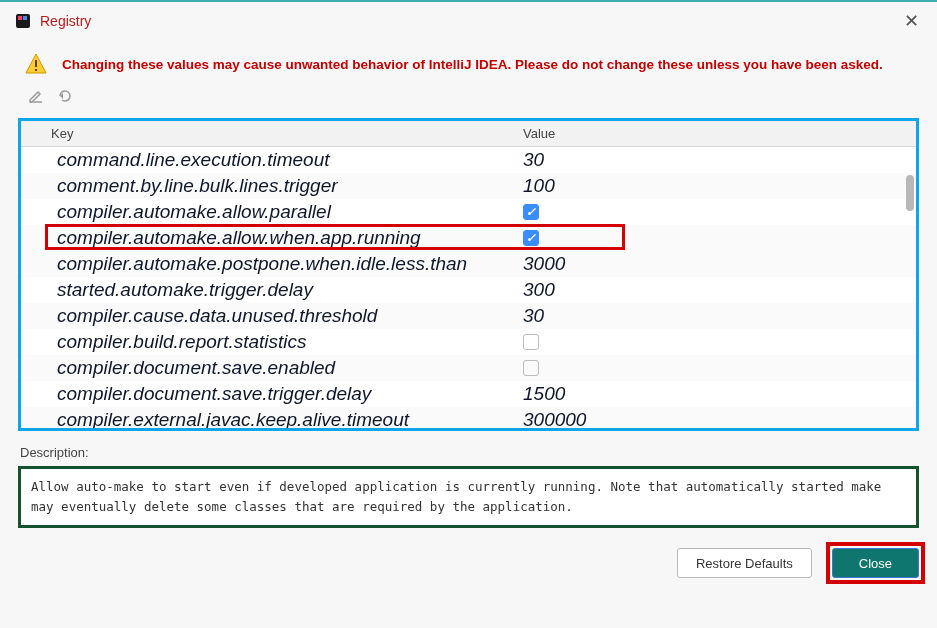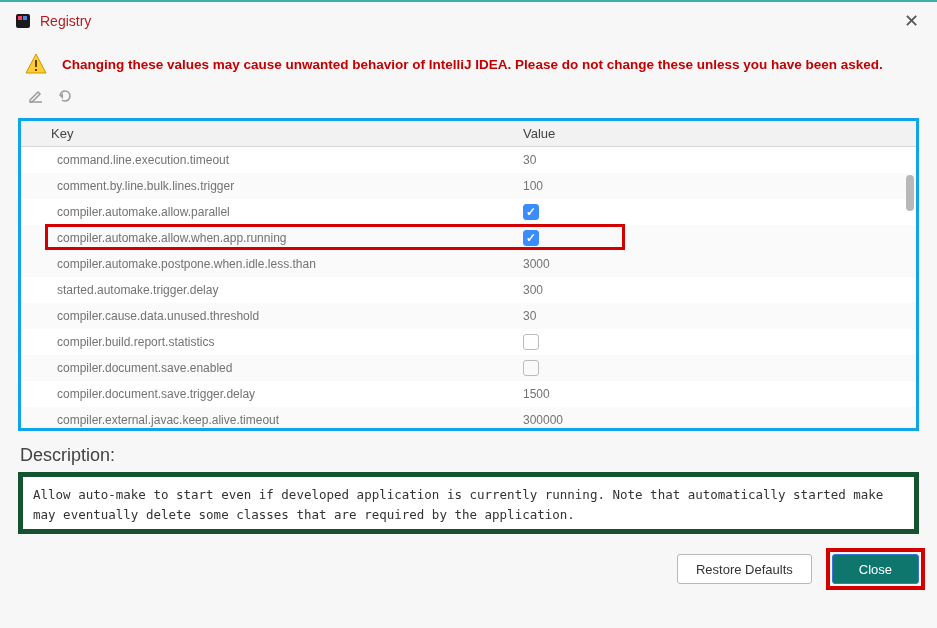--- a/index.html
+++ b/index.html
@@ -52,21 +52,21 @@
       display:flex; background:#f2f2f2;
       border-bottom:1px solid #d7d7d7;
       height:26px; align-items:center;
       font-size:13px; color:#444;
     }
     .col-key { width:490px; padding-left:30px; }
     .col-val { flex:1; padding-left:12px; }
     .tbody { position:relative; }
     .row {
       display:flex; height:26px; align-items:center;
-      font-size:12px; color:#737373;
+      font-size:19px; color:#0f172a;font-style:italic;
     }
     .row:nth-child(even){ background:#fafafa; }
     .row:nth-child(odd){ background:#fff; }
     .row .k { width:490px; padding-left:36px; }
     .row .v { flex:1; padding-left:12px; display:flex; align-items:center; }
     .chk {
       width:16px; height:16px; border:1px solid #bbb; border-radius:3px;
       display:inline-flex; align-items:center; justify-content:center;
       font-size:12px; color:#fff;
     }
@@ -74,23 +74,23 @@
     .chk.on::after { content:"✓"; font-weight:bold; }
     .highlight-box {
       position:absolute;
       border:3px solid #d40000;
       pointer-events:none;
     }
     .scroll-stub {
       position:absolute; right:2px; top:54px; width:8px; height:36px;
       background:#b8b8b8; border-radius:4px;
     }
-    .desc-label { padding:14px 20px 6px 20px; color:#444; font-size:18px; }
+    .desc-label { padding:14px 20px 6px 20px; color:#444; font-size:13px; }
     .desc-box {
-      margin:0 18px; border:5px solid #14532d; background:#fff;
+      margin:0 18px; border:3px solid #14532d; background:#fff;
       padding:8px 10px; height:62px;
       font-family:Consolas,Menlo,monospace; font-size:12.5px;
       color:#333; line-height:1.6;
     }
     .footer {
       display:flex; justify-content:flex-end; align-items:center;
       gap:20px; padding:20px 18px 0 18px;
     }
     .btn {
       height:30px; padding:0 18px; border:1px solid #b8b8b8;

